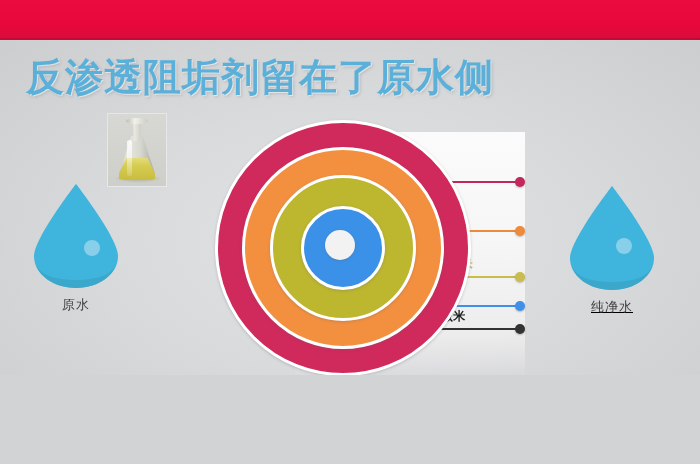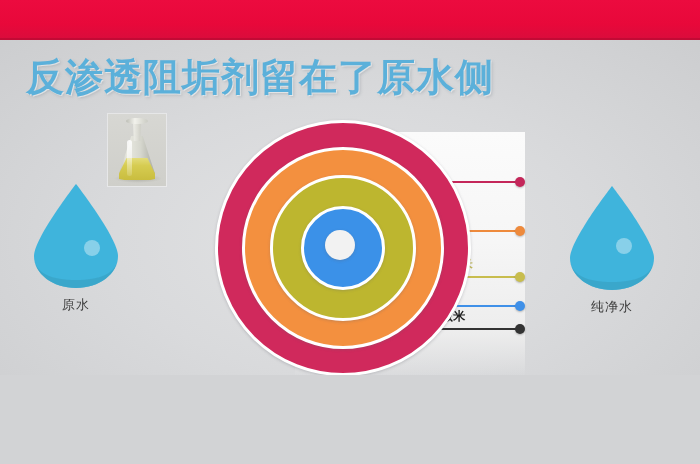--- a/index.html
+++ b/index.html
@@ -191,21 +191,21 @@
 
   <div class="drop-wrap" style="left:16px;top:184px;font-family:Liberation Mono, monospace;">
     <div class="drop">
       <div class="drop-body"></div>
       <div class="drop-base"></div>
       <div class="drop-hi" style="left:50px;top:56px;"></div>
     </div>
     <div class="drop-label">原水</div>
   </div>
 
-  <div class="drop-wrap" style="left:552px;top:186px;">
+  <div class="drop-wrap" style="left:552px;top:186px;text-decoration:underline;">
     <div class="drop">
       <div class="drop-body"></div>
       <div class="drop-base"></div>
       <div class="drop-hi" style="left:46px;top:52px;"></div>
     </div>
     <div class="drop-label">纯净水</div>
   </div>
 
   <div class="bar-bottom"></div>
 </div>

